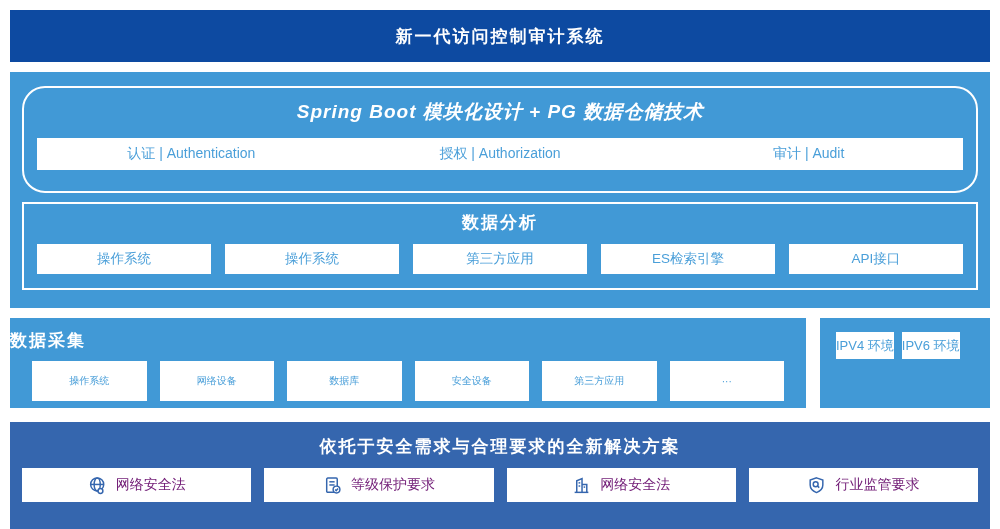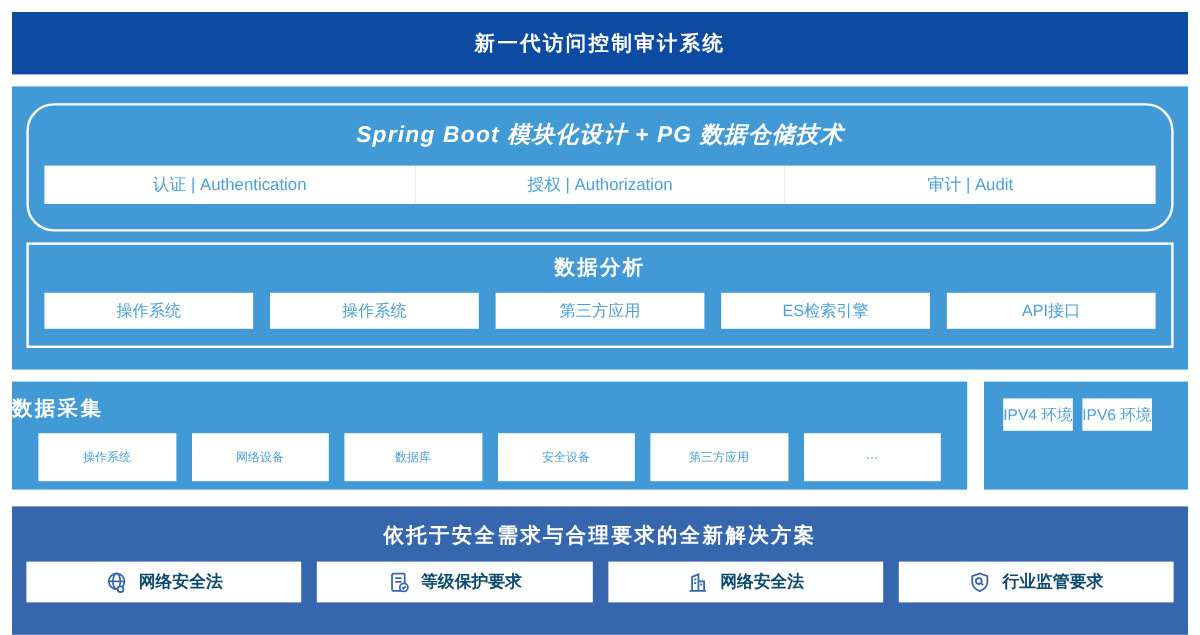--- a/index.html
+++ b/index.html
@@ -29,21 +29,21 @@
   .collection-title{margin-top:11px;color:#ffffff;font-size:17px;font-weight:bold;letter-spacing:2px;}
   .collection-row{display:flex;gap:13px;margin:9px 22px 0;}
   .collection-row .wbox{height:40px;font-size:10px;}
   .env-panel{flex:1;background:#4199D6;box-sizing:border-box;padding:14px 16px;display:flex;flex-direction:row;gap:8px;}
   .env-panel .wbox{height:27px;flex:none;display:flex;font-size:13px;}
 
   
   .solution{margin-top:14px;height:120px;background:#3566AE;box-sizing:border-box;}
   .solution-title{margin-top:0;padding-top:13px;text-align:center;color:#ffffff;font-size:17px;font-weight:bold;letter-spacing:2px;}
   .solution-row{display:flex;gap:13px;margin:10px 12px 0;}
-  .sbox{background:#ffffff;flex:1;height:34px;display:flex;align-items:center;justify-content:center;gap:9px;color:#0c4a6e;font-size:14px;font-weight:bold;}
+  .sbox{background:#ffffff;flex:1;height:34px;display:flex;align-items:center;justify-content:center;gap:9px;color:#701a75;font-size:14px;}
   .sbox svg{display:block;}
 </style>
 </head>
 <body>
 
 <div class="page">
 
   <div class="banner">
     <span class="title">新一代访问控制审计系统</span>
   </div>

